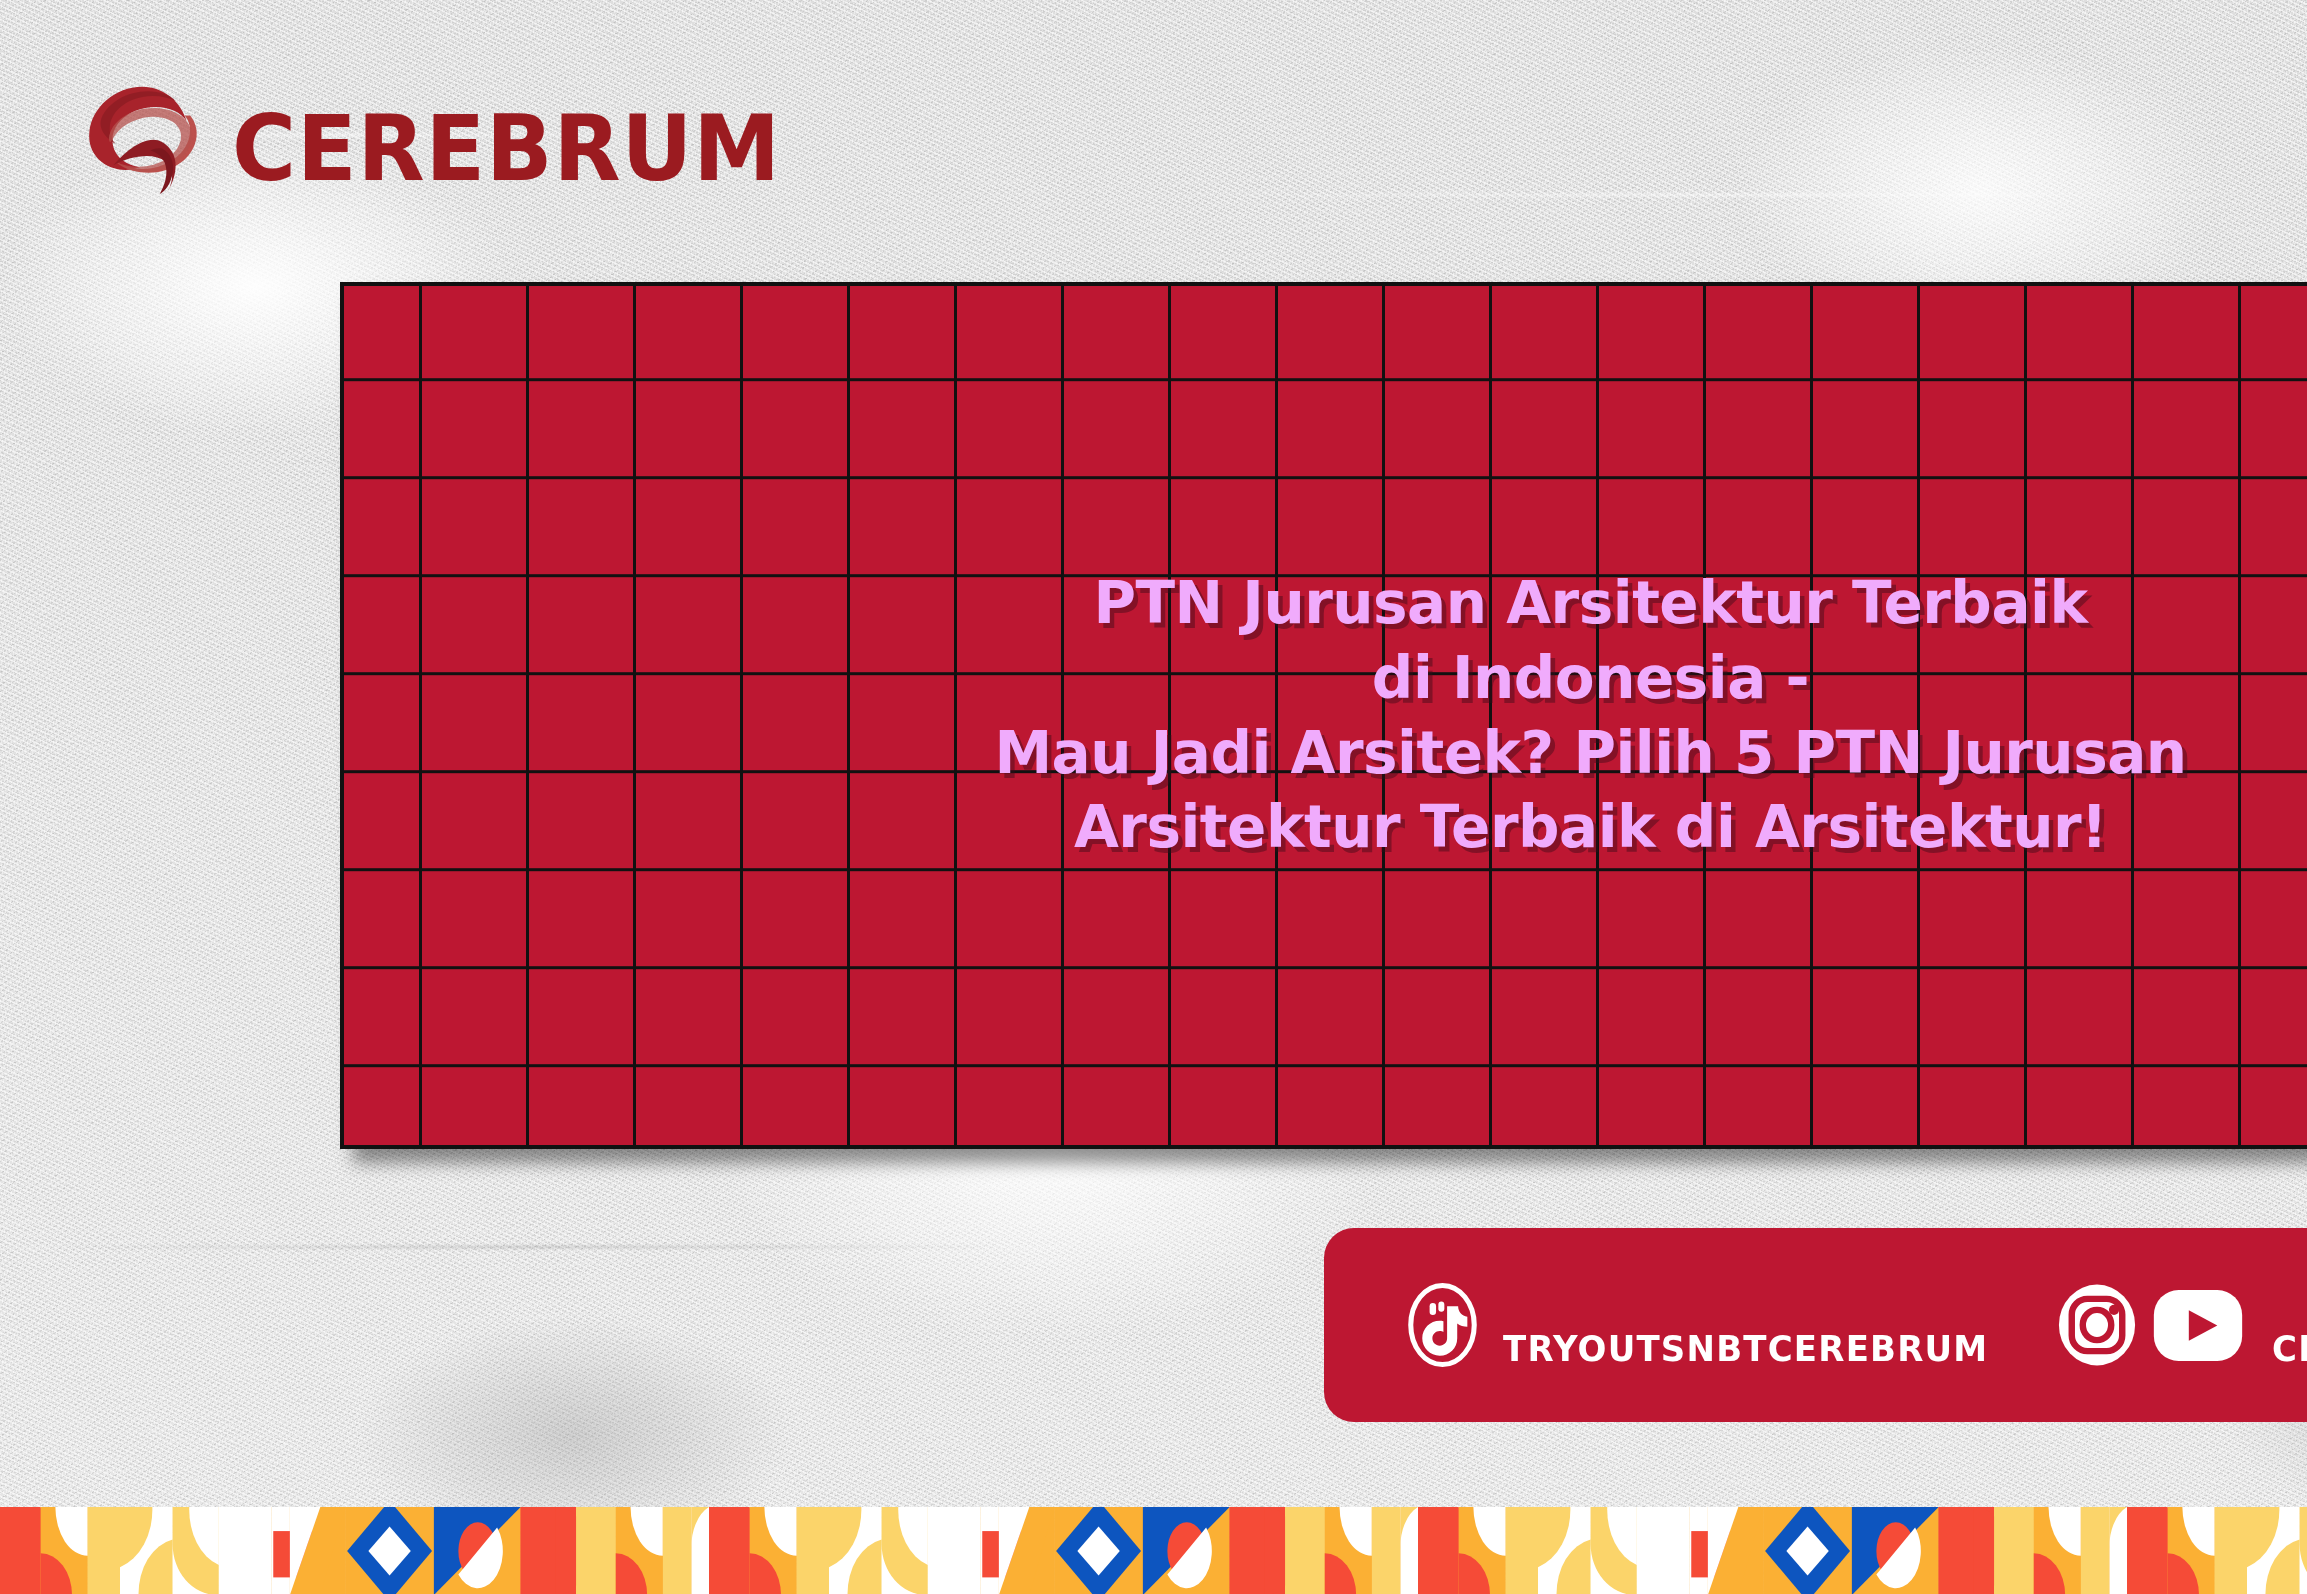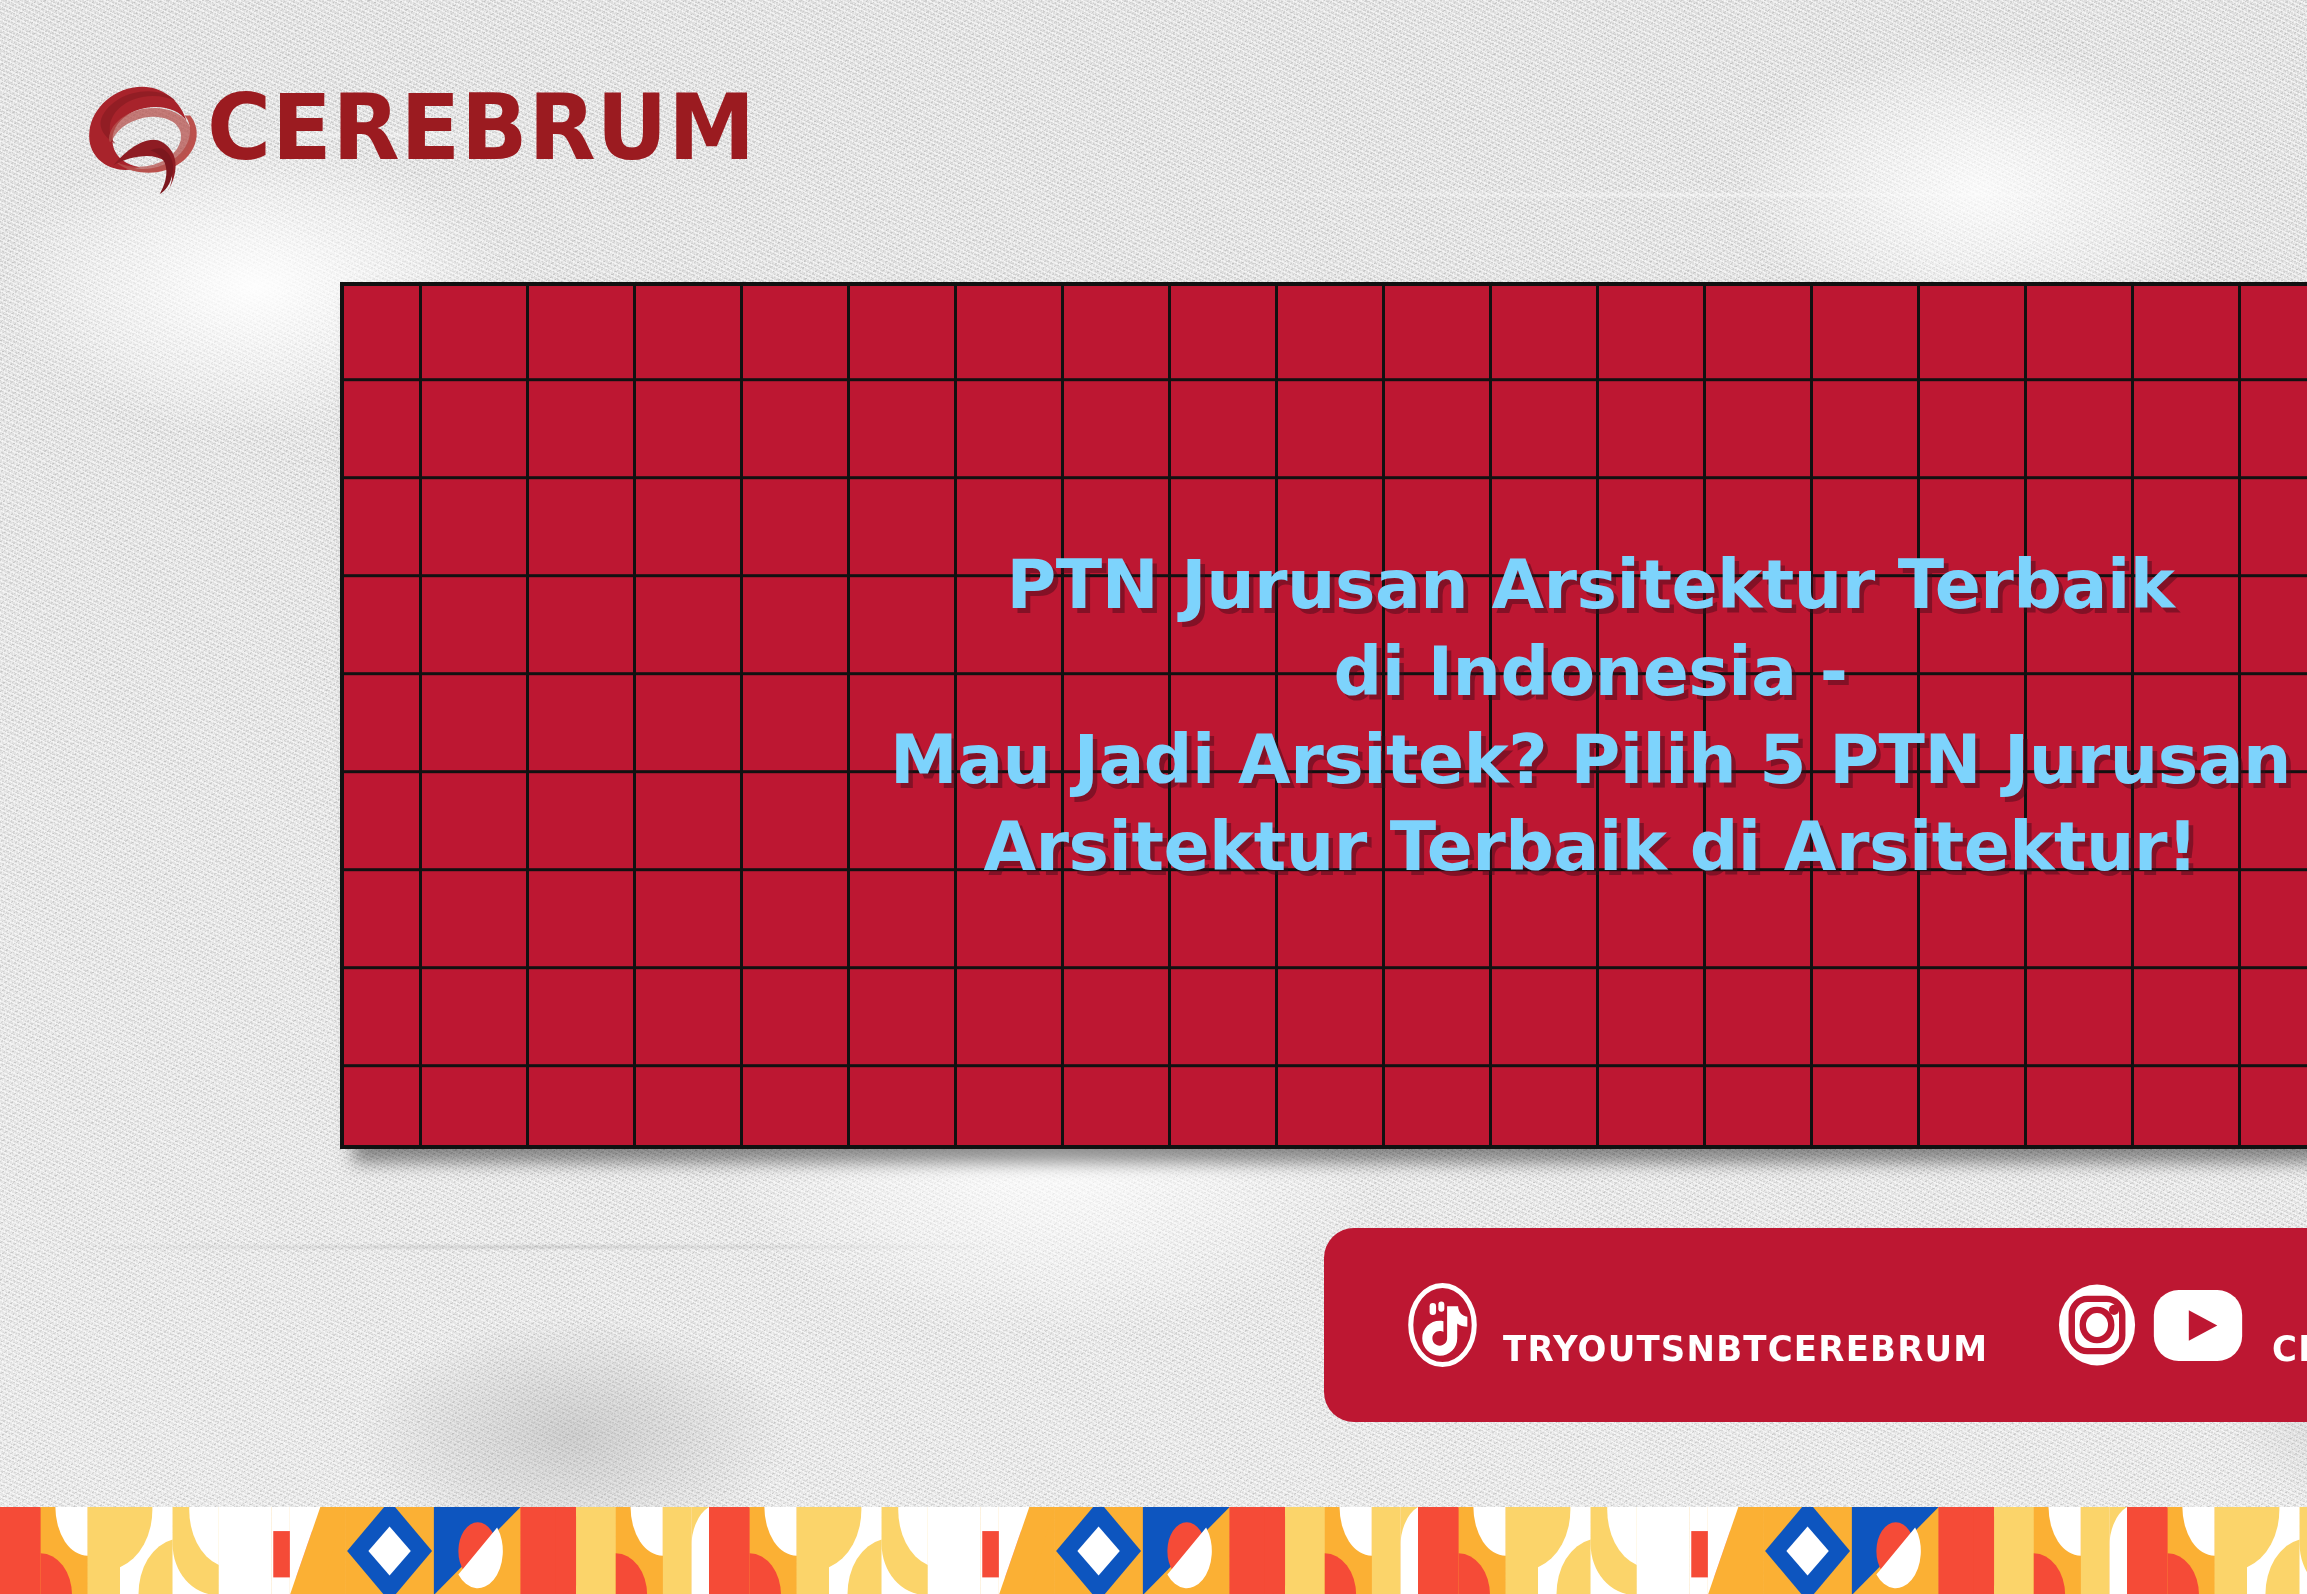--- a/index.html
+++ b/index.html
@@ -25,21 +25,21 @@
       repeating-linear-gradient(-37deg, rgba(120,120,120,.16) 0 0.9px, rgba(0,0,0,0) 0.9px 5px),
       repeating-linear-gradient(81deg, rgba(255,255,255,.38) 0 0.9px, rgba(0,0,0,0) 0.9px 3.2px),
       repeating-linear-gradient(-8deg, rgba(110,110,110,.12) 0 0.5px, rgba(0,0,0,0) 0.5px 2.8px),
       linear-gradient(#dedede,#e6e6e6);
   }
   
   .crease{position:absolute;background:linear-gradient(90deg,rgba(255,255,255,0),rgba(255,255,255,.8),rgba(255,255,255,0));height:2.3px;filter:blur(1.4px);}
   .crease.dark{background:linear-gradient(90deg,rgba(90,90,90,0),rgba(90,90,90,.30),rgba(90,90,90,0));}
 
   
-  #brand{position:absolute;left:81px;top:83px;display:flex;align-items:flex-start;}
+  #brand{position:absolute;left:81px;top:83px;display:flex;align-items:flex-end;gap:25px;}
   #brand-mark{width:126px;height:111px;display:block;}
   #brand-word{
     font-family:"DejaVu Sans",sans-serif;
     font-weight:700;font-size:90px;letter-spacing:0.9px;
     color:#9b1b20;line-height:1;white-space:nowrap;
     transform:scaleX(.97);transform-origin:left center;
   }
 
   
   #headline-panel{
@@ -58,23 +58,23 @@
   #panel-border{position:absolute;inset:0;border:4.2px solid #111;box-sizing:border-box;}
   #headline-text{
     position:absolute;inset:0;
     display:flex;flex-direction:column;align-items:center;justify-content:center;
     padding:0 28px 0 28px;box-sizing:border-box;
     z-index:3;
   }
   #headline-text .hl{
     font-family:"DejaVu Sans",sans-serif;
     font-weight:700;
-    font-size:68px;
+    font-size:58px;
     line-height:1.285;
-    color:#7dd3fc;
+    color:#f0abfc;
     text-align:right;
     white-space:nowrap;
     text-shadow:4.6px 5px 0 rgba(60,12,24,.45);
     letter-spacing:-0.5px;
   }
 
   
   #social-bar{
     position:absolute;left:1324px;top:1228px;width:1865px;height:194px;
     background:#bd1732;

